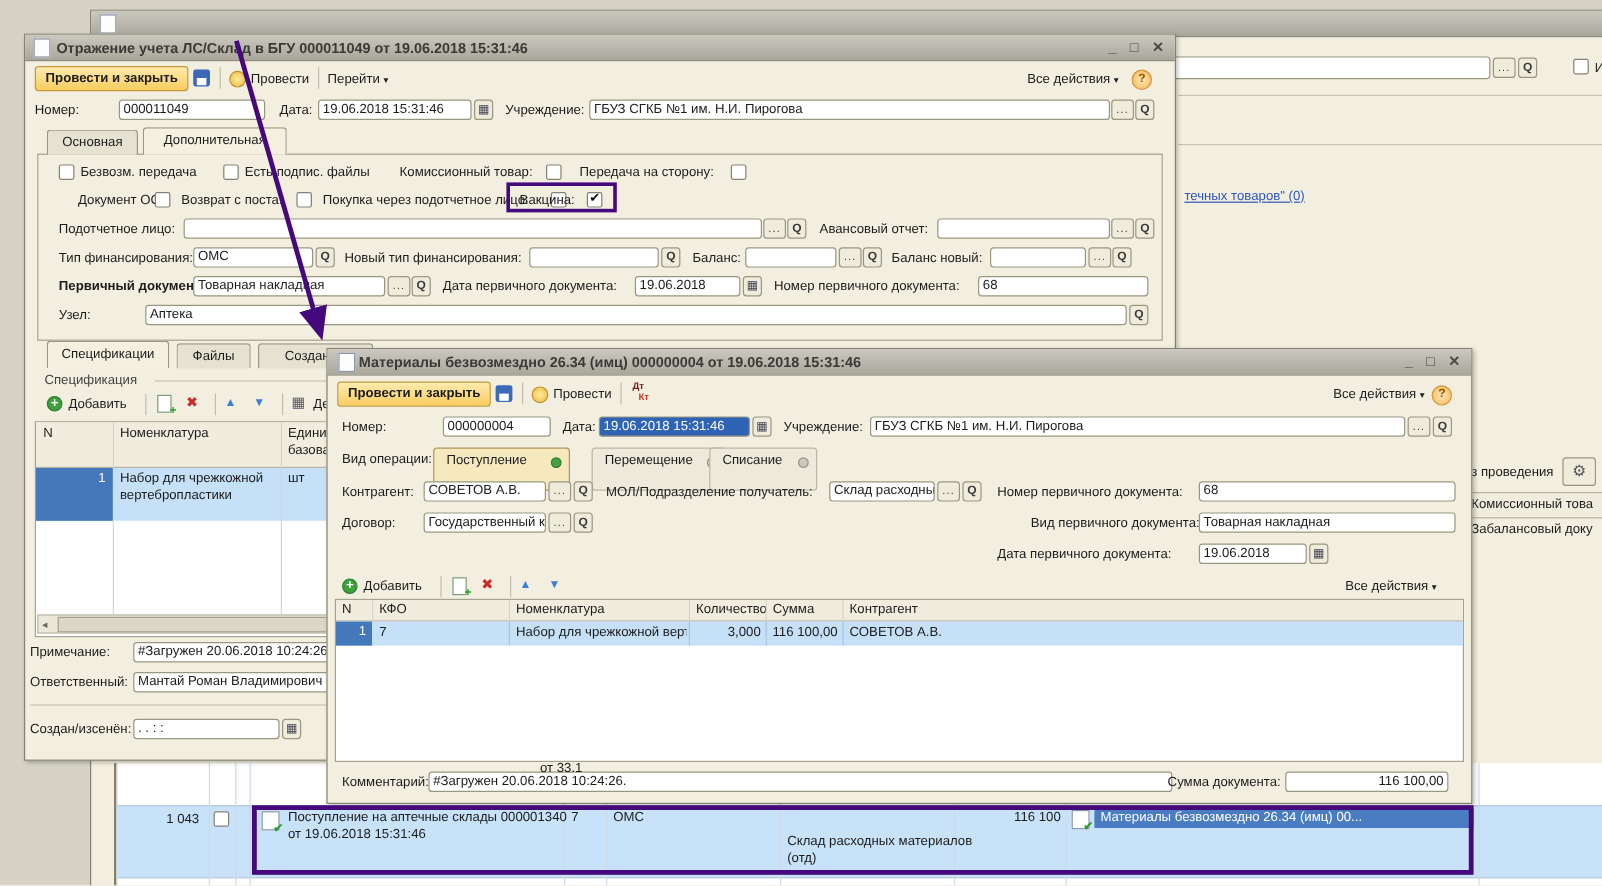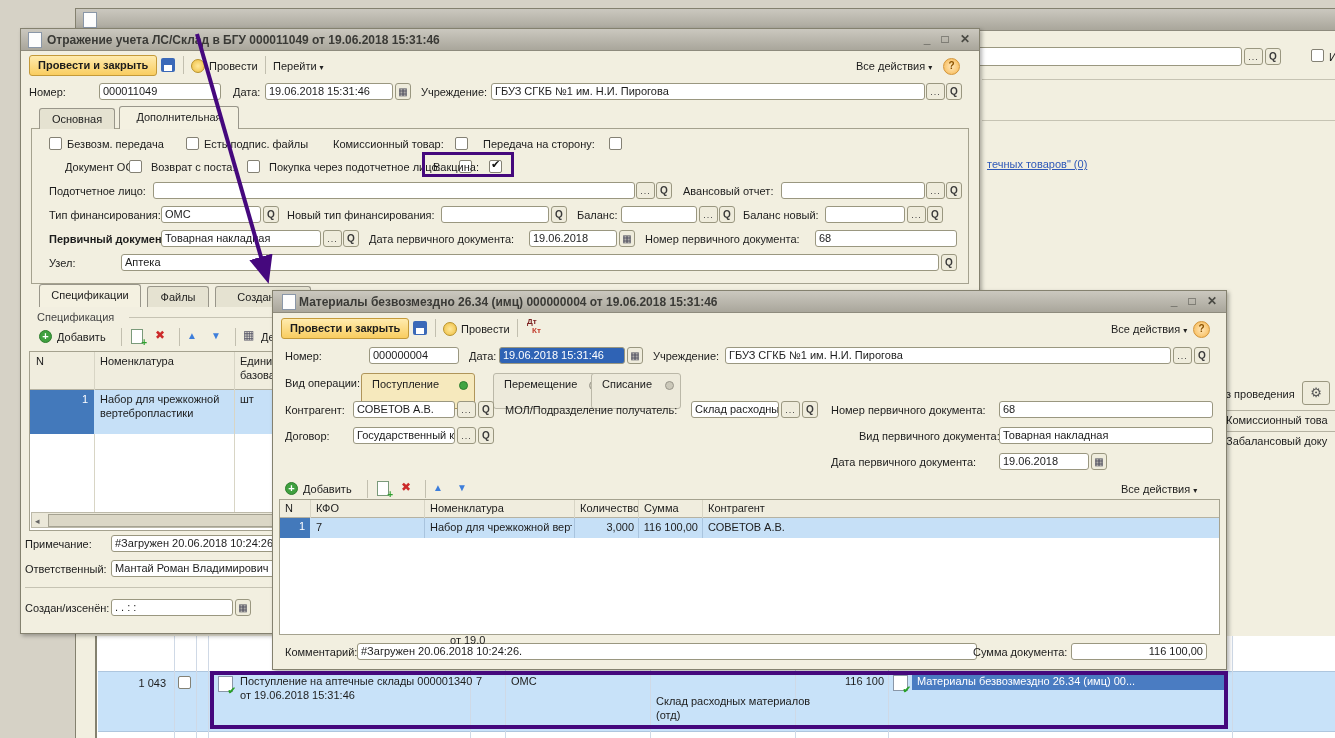--- a/index.html
+++ b/index.html
@@ -121,21 +121,21 @@
     <span class="lbl" style="left:476px;top:675px;">7</span>
     <span class="lbl" style="left:511px;top:675px;">ОМС</span>
     <span class="lbl" style="left:656px;top:695px;">Склад расходных материалов</span>
     <span class="lbl" style="left:656px;top:709px;">(отд)</span>
     <span class="lbl" style="left:798px;top:675px;width:86px;text-align:right;">116 100</span>
     <span class="docchk" style="left:893px;top:675px;background:#fff;"></span>
     <div class="abs" style="left:912px;top:673px;width:316px;height:17px;background:#4A7CC2;color:#fff;
                 padding:2px 0 0 5px;box-sizing:border-box;white-space:nowrap;overflow:hidden;">Материалы безвозмездно 26.34 (имц) 00...</div>
   </div>
 
-  <span class="lbl" style="left:450px;top:634px;z-index:40;">от 19.0</span>
+  <span class="lbl" style="left:450px;top:634px;z-index:40;">от 33.1</span>
 
   <div class="w" style="left:20px;top:28px;width:958px;height:604px;z-index:10;">
     <div class="tbar">
       <span class="docic" style="left:7px;top:3px;"></span>
       <span class="ttl">Отражение учета ЛС/Склад в БГУ 000011049 от 19.06.2018 15:31:46</span>
       <span class="winbtn" style="right:44px;">_</span>
       <span class="winbtn" style="right:26px;">□</span>
       <span class="winbtn" style="right:6px;">✕</span>
     </div>
 

